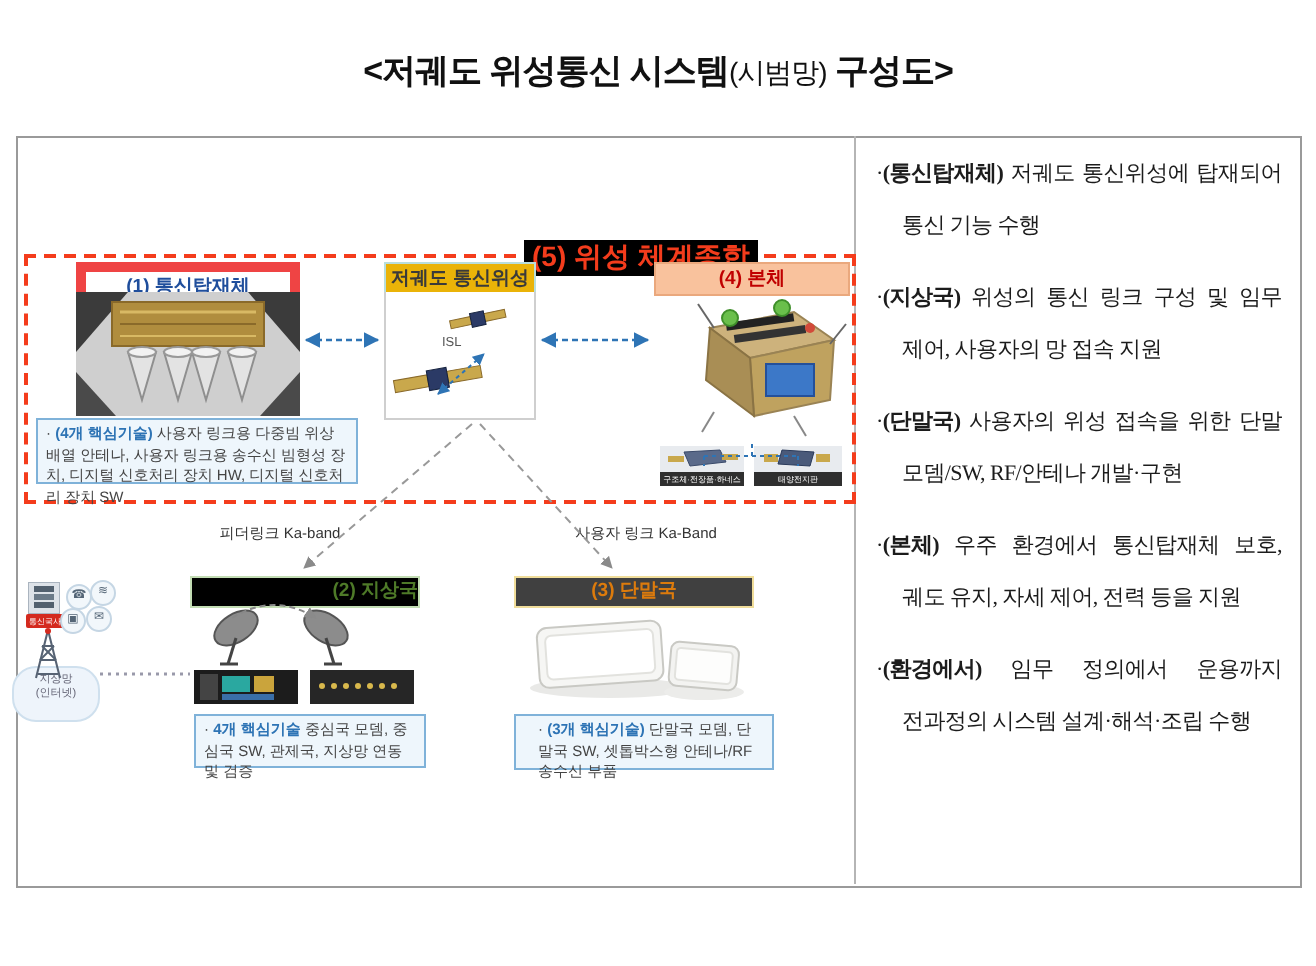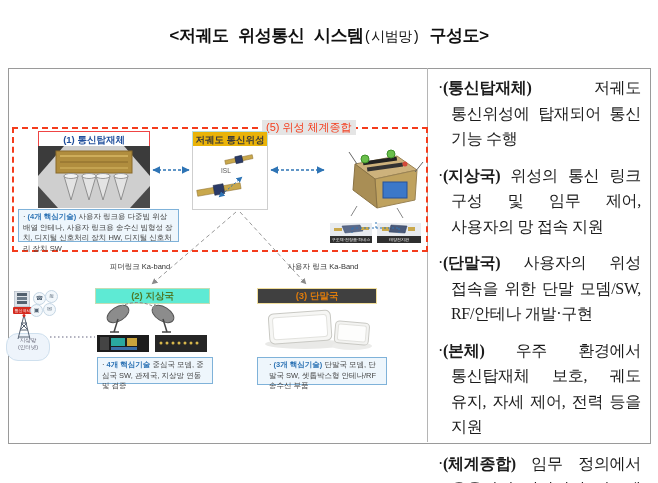--- a/index.html
+++ b/index.html
@@ -1,41 +1,41 @@
 <!DOCTYPE html>
 <html><head>
 <meta charset="utf-8">
 <style>
   html,body{margin:0;padding:0;background:#fff;}
   .stage{position:relative;width:658px;height:483px;background:#fff;overflow:hidden;
          font-family:"Liberation Sans",sans-serif;}
   .abs{position:absolute;}
   
   .title{top:24px;left:0;width:658px;text-align:center;color:#111;
-         font-size:17px;font-weight:bold;letter-spacing:-0.5px;font-family:Liberation Mono, monospace;}
+         font-size:17px;font-weight:bold;letter-spacing:-0.5px;}
   .title .paren{font-size:14px;font-weight:normal;}
   
   .outer{left:8px;top:68px;width:641px;height:374px;border:1px solid #9a9a9a;}
   .divider{left:427px;top:68px;height:374px;width:0;border-left:1px solid #b5b5b5;}
   .sysbox{left:12px;top:127px;width:412px;height:121px;border:2px dashed #f43c1c;z-index:1;}
-  .syslabel{top:-9px;left:248px;background:#e5e5e5;color:#f43c1c;font-size:11px;font-weight:normal;
+  .syslabel{top:-9px;left:248px;background:#000000;color:#f43c1c;font-size:14px;font-weight:bold;
             padding:0 4px;white-space:nowrap;}
   
   .hd{position:absolute;left:0;top:0;right:0;height:15px;line-height:15px;text-align:center;
       font-size:9.5px;font-weight:bold;white-space:nowrap;}
   .box{z-index:2;}
   .box1{left:38px;top:131px;width:112px;height:77px;}
-  .box1 .hd{background:#fff;border:1px solid #ef4444;color:#1f4e9c;}
+  .box1 .hd{background:#fff;border:5px solid #ef4444;color:#1f4e9c;}
   .boxc{left:192px;top:131px;width:76px;height:79px;}
   .boxc .hd{background:#eab308;border:1px solid #b9dedb;color:#3a3a3a;}
   .boxc .body{position:absolute;left:0;top:15px;right:0;bottom:0;background:#fff;border:1px solid #cfcfcf;border-top:none;}
   .box4{left:327px;top:131px;width:98px;height:91px;}
   .box4 .hd{background:#f9c29d;border:1px solid #eaa87d;color:#c00000;}
   .box2{left:95px;top:288px;width:115px;height:66px;}
-  .box2 .hd{height:14px;line-height:14px;background:#5eead4;border:1px solid #c3ddb4;color:#4e7a28;}
+  .box2 .hd{height:14px;line-height:14px;background:#000000;border:1px solid #c3ddb4;color:#4e7a28;text-align:right;}
   .box3{left:257px;top:288px;width:120px;height:66px;}
   .box3 .hd{height:14px;line-height:14px;background:#404040;border:1px solid #f0dd9a;color:#dd7b0c;}
   .imgarea{position:absolute;left:0;top:15px;right:0;bottom:0;}
   .imgarea2{position:absolute;left:0;top:14px;right:0;bottom:0;}
   
   .tech{background:#eef6fc;border:1px solid #7fb2d9;color:#444;font-size:7.5px;line-height:1.4;
         padding:2px 4px;z-index:2;}
   .tech .h{color:#2e74b5;font-weight:bold;}
   .tech1{left:18px;top:209px;width:151px;height:27px;}
   .tech2{left:97px;top:357px;width:106px;height:21px;}
@@ -51,21 +51,21 @@
   
   .badge{left:13px;top:307px;width:19px;height:7px;background:#d42a1e;color:#fff;font-size:4px;
          line-height:7px;text-align:center;border-radius:1px;z-index:2;overflow:hidden;}
   .cloud{left:6px;top:333px;width:42px;height:23px;background:#eef4fb;border:1px solid #cfe0ee;
          border-radius:12px;text-align:center;font-size:5.5px;line-height:1.25;color:#667;
          padding-top:3px;z-index:1;}
   .cicon{width:11px;height:11px;border-radius:50%;background:#f2f7fb;border:1px solid #c5d6e4;
          color:#567;font-size:6px;line-height:11px;text-align:center;z-index:2;}
   
   .notes{left:432px;top:68px;width:217px;height:374px;box-sizing:border-box;
-         padding:7px 8px 0 6px;font-family:"Liberation Serif",serif;font-size:16px;
+         padding:7px 8px 0 6px;font-family:"Liberation Serif",serif;font-size:11px;
          line-height:25.5px;color:#1c1c1c;text-align:justify;}
   .note{padding-left:13px;text-indent:-13px;margin-bottom:11px;letter-spacing:-0.3px;word-break:keep-all;}
   .note .term{font-weight:bold;}
   svg{display:block;}
   .overlay{left:0;top:0;z-index:5;pointer-events:none;}
 </style>
 </head>
 <body>
 
 <div class="stage">
@@ -125,20 +125,21 @@
         <g transform="translate(26,44) rotate(-10)">
           <rect x="-22" y="-3.5" width="17" height="6" fill="#c9a84c" stroke="#8a6a2a" stroke-width="0.5"></rect>
           <rect x="5" y="-3.5" width="17" height="6" fill="#c9a84c" stroke="#8a6a2a" stroke-width="0.5"></rect>
           <rect x="-5" y="-5.5" width="10" height="10" fill="#2b3a66" stroke="#14213d" stroke-width="0.5"></rect>
         </g>
       </svg>
     </div>
   </div>
 
   <div class="abs box box4">
+    <div class="hd">(4) 본체</div>
     <div class="imgarea">
       <svg width="98" height="76" viewBox="0 0 98 76">
         <polygon points="28,18 70,10 90,24 48,33" fill="#cdb27c" stroke="#9a8354"></polygon>
         <rect x="36" y="13" width="34" height="4" transform="rotate(-8 53 15)" fill="#222"></rect>
         <rect x="40" y="19" width="36" height="4" transform="rotate(-8 58 21)" fill="#333"></rect>
         <polygon points="48,33 90,24 88,54 50,62" fill="#bfa25f" stroke="#9a8354"></polygon>
         <polygon points="28,18 48,33 50,62 26,44" fill="#a98e55" stroke="#8a7344"></polygon>
         <rect x="56" y="36" width="24" height="16" fill="#3c78c8" stroke="#24509a"></rect>
         <circle cx="38" cy="13" r="4" fill="#6abf4b" stroke="#3f8f2a"></circle>
         <circle cx="64" cy="8" r="4" fill="#6abf4b" stroke="#3f8f2a"></circle>
@@ -282,16 +283,16 @@
     <path d="M376,222 L376,228 M352,228 L399,228 M352,228 L352,233 M399,228 L399,233" fill="none" stroke="#2e74b5" stroke-width="1" stroke-dasharray="2 2"></path>
     <line x1="50" y1="337" x2="95" y2="337" stroke="#99a" stroke-width="1.5" stroke-dasharray="1.5 2.5"></line>
     <path d="M116,309 Q137,296 158,309" fill="none" stroke="#888" stroke-width="1" stroke-dasharray="3 2" marker-end="url(#mg)"></path>
   </svg>
 
   <div class="abs notes">
     <div class="note"><span>·</span><span class="term">(통신탑재체)</span><span> 저궤도 통신위성에 탑재되어 통신 기능 수행</span></div>
     <div class="note"><span>·</span><span class="term">(지상국)</span><span> 위성의 통신 링크 구성 및 임무 제어, 사용자의 망 접속 지원</span></div>
     <div class="note"><span>·</span><span class="term">(단말국)</span><span> 사용자의 위성 접속을 위한 단말 모뎀/SW, RF/안테나 개발·구현</span></div>
     <div class="note"><span>·</span><span class="term">(본체)</span><span> 우주 환경에서 통신탑재체 보호, 궤도 유지, 자세 제어, 전력 등을 지원</span></div>
-    <div class="note"><span>·</span><span class="term">(체계종합)</span><span> 임무 정의에서 운용까지 전과정의 시스템 설계·해석·조립 수행</span></div>
+    <div class="note"><span>·</span><span class="term">(환경에서)</span><span> 임무 정의에서 운용까지 전과정의 시스템 설계·해석·조립 수행</span></div>
   </div>
 
 </div>
 
 </body></html>

